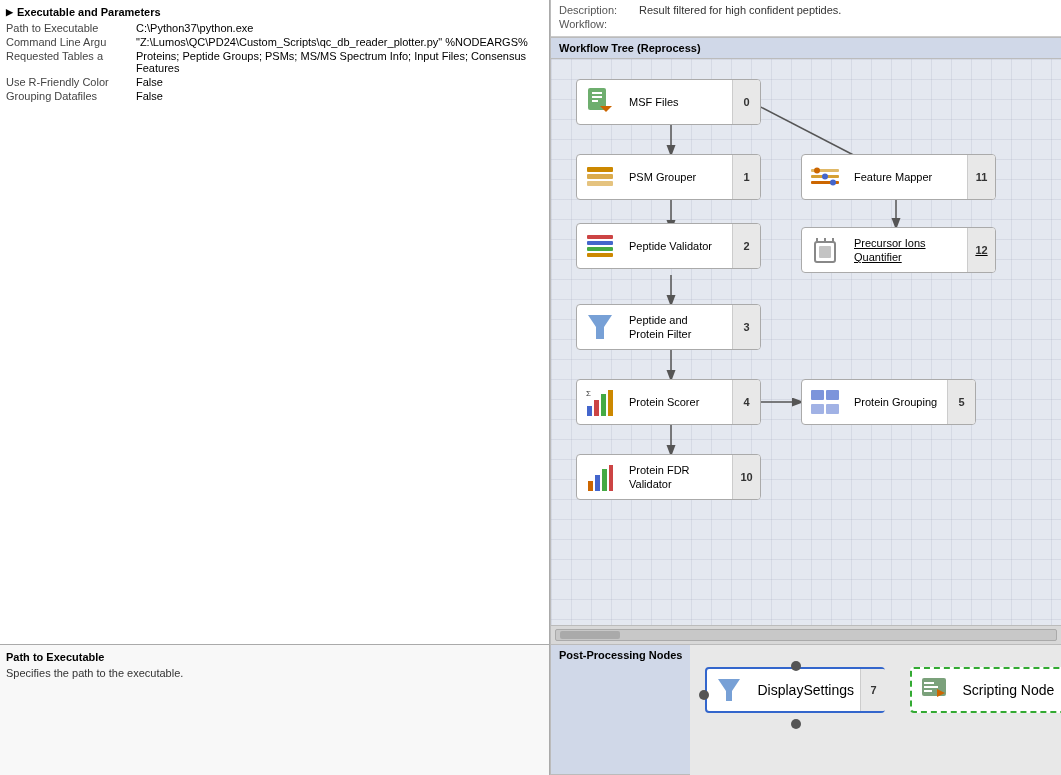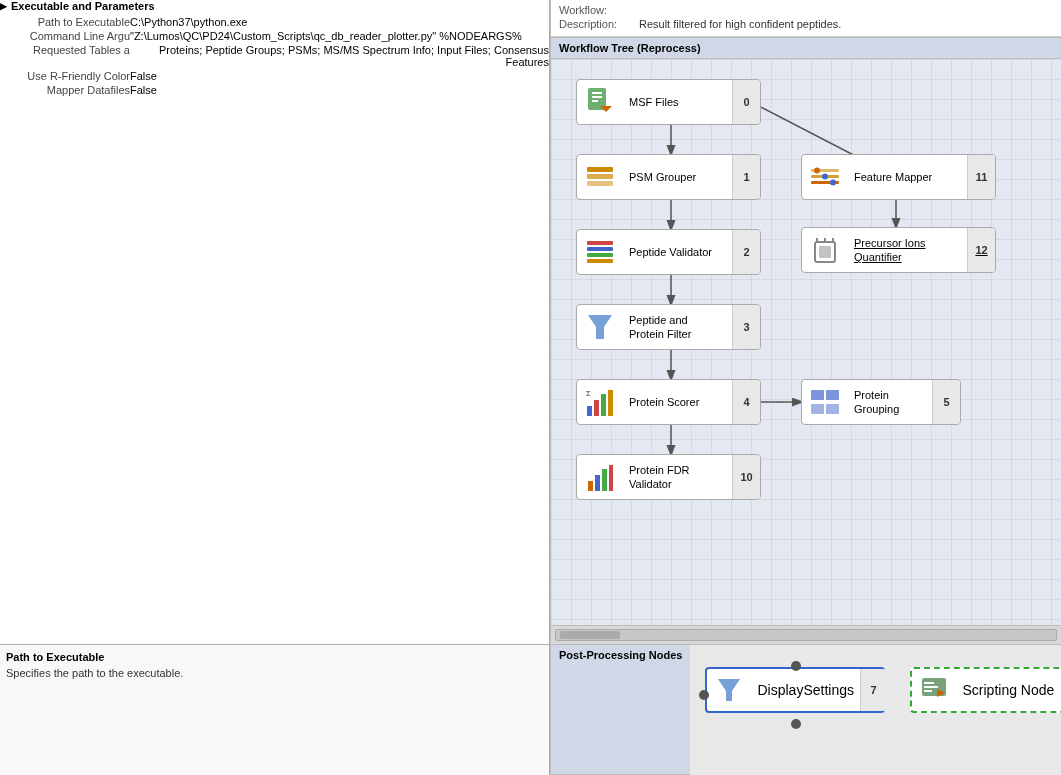--- a/index.html
+++ b/index.html
@@ -18,22 +18,22 @@
       width: 550px;
       height: 775px;
       background: #fff;
       border-right: 1px solid #aaa;
       display: flex;
       flex-direction: column;
     }
 
     .params-section {
       flex: 1;
+      padding: 6px;
       border-bottom: 1px solid #aaa;
-      text-align: right;
     }
 
     .params-title {
       font-weight: bold;
       font-size: 11px;
       color: #000;
       margin-bottom: 4px;
       display: flex;
       align-items: center;
       gap: 4px;
@@ -316,40 +316,40 @@
     </div>
     <div class="param-row">
       <span class="param-label">Requested Tables a</span>
       <span class="param-value">Proteins; Peptide Groups; PSMs; MS/MS Spectrum Info; Input Files; Consensus Features</span>
     </div>
     <div class="param-row">
       <span class="param-label">Use R-Friendly Color</span>
       <span class="param-value">False</span>
     </div>
     <div class="param-row">
-      <span class="param-label">Mapper Datafiles</span>
+      <span class="param-label">Grouping Datafiles</span>
       <span class="param-value">False</span>
     </div>
   </div>
   <div class="help-section">
     <div class="help-title">Path to Executable</div>
     <div class="help-text">Specifies the path to the executable.</div>
   </div>
 </div>
 
 <div class="right-panel">
 
   <div class="top-info">
     <div class="info-row">
+      <span class="info-label">Description:</span>
+      <span class="info-value">Result filtered for high confident peptides.</span>
+    </div>
+    <div class="info-row">
       <span class="info-label">Workflow:</span>
       <span class="info-value"></span>
-    </div>
-    <div class="info-row">
-      <span class="info-label">Description:</span>
-      <span class="info-value">Result filtered for high confident peptides.</span>
     </div>
   </div>
 
   <div class="workflow-section">
     <div class="workflow-title">Workflow Tree (Reprocess)</div>
     <div class="workflow-canvas">
       <svg class="arrows-svg">
 
         <line x1="120" y1="66" x2="120" y2="95" stroke="#555" stroke-width="1.5" marker-end="url(#arrow)"></line>
 
@@ -392,21 +392,21 @@
           <svg width="32" height="32" viewBox="0 0 32 32">
             <rect x="3" y="6" width="26" height="5" rx="1" fill="#cc8800"></rect>
             <rect x="3" y="13" width="26" height="5" rx="1" fill="#cc8800" opacity="0.7"></rect>
             <rect x="3" y="20" width="26" height="5" rx="1" fill="#cc8800" opacity="0.5"></rect>
           </svg>
         </div>
         <div class="node-label">PSM Grouper</div>
         <div class="node-num">1</div>
       </div>
 
-      <div class="wf-node" style="left:25px;top:170px;width:185px;">
+      <div class="wf-node" style="left:25px;top:164px;width:185px;">
         <div class="node-icon">
           <svg width="32" height="32" viewBox="0 0 32 32">
             <rect x="3" y="5" width="26" height="4" rx="1" fill="#cc4444"></rect>
             <rect x="3" y="11" width="26" height="4" rx="1" fill="#4466cc"></rect>
             <rect x="3" y="17" width="26" height="4" rx="1" fill="#44aa44"></rect>
             <rect x="3" y="23" width="26" height="4" rx="1" fill="#cc8800"></rect>
           </svg>
         </div>
         <div class="node-label">Peptide Validator</div>
         <div class="node-num">2</div>
@@ -471,21 +471,21 @@
             <rect x="10" y="12" width="12" height="12" rx="1" fill="#888" opacity="0.5"></rect>
             <line x1="16" y1="4" x2="16" y2="8" stroke="#888" stroke-width="2"></line>
             <line x1="8" y1="4" x2="8" y2="8" stroke="#888" stroke-width="2"></line>
             <line x1="24" y1="4" x2="24" y2="8" stroke="#888" stroke-width="2"></line>
           </svg>
         </div>
         <div class="node-label">Precursor Ions<br>Quantifier</div>
         <div class="node-num">12</div>
       </div>
 
-      <div class="wf-node" style="left:250px;top:320px;width:160px;">
+      <div class="wf-node" style="left:250px;top:320px;width:175px;">
         <div class="node-icon">
           <svg width="32" height="32" viewBox="0 0 32 32">
             <rect x="2" y="4" width="13" height="10" rx="1" fill="#4466cc" opacity="0.7"></rect>
             <rect x="17" y="4" width="13" height="10" rx="1" fill="#4466cc" opacity="0.7"></rect>
             <rect x="2" y="18" width="13" height="10" rx="1" fill="#4466cc" opacity="0.5"></rect>
             <rect x="17" y="18" width="13" height="10" rx="1" fill="#4466cc" opacity="0.5"></rect>
           </svg>
         </div>
         <div class="node-label">Protein Grouping</div>
         <div class="node-num">5</div>

